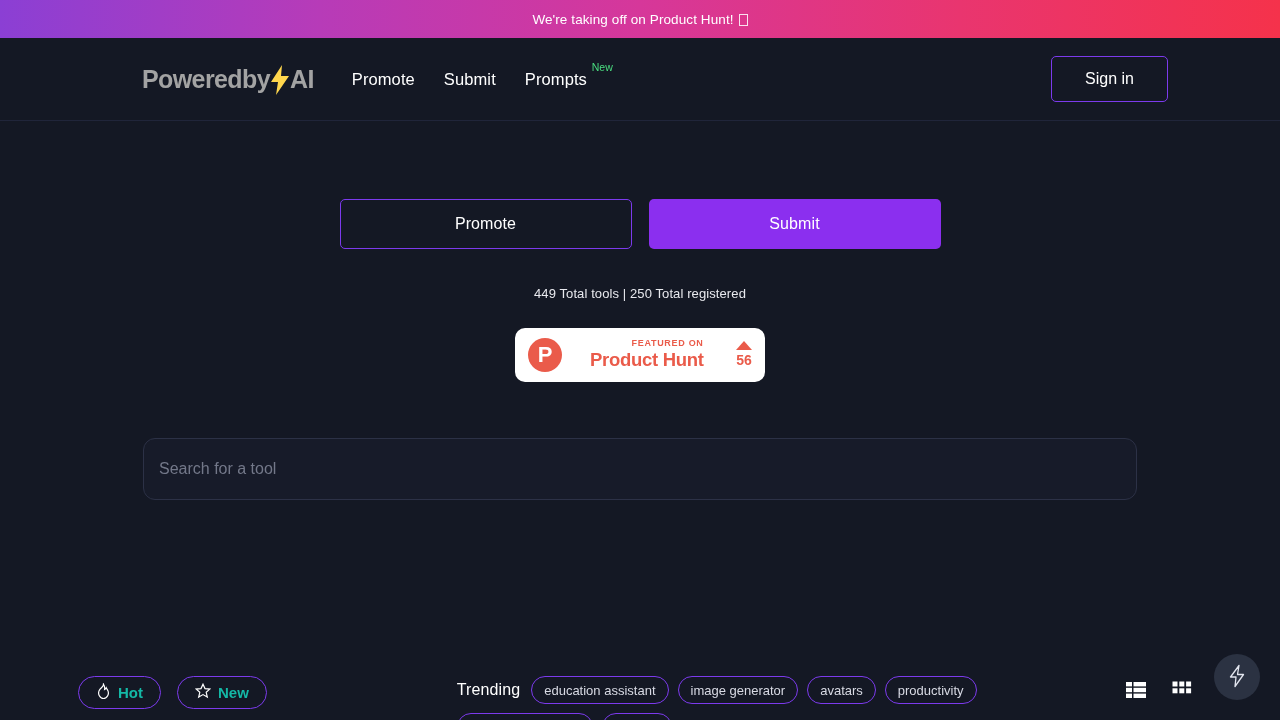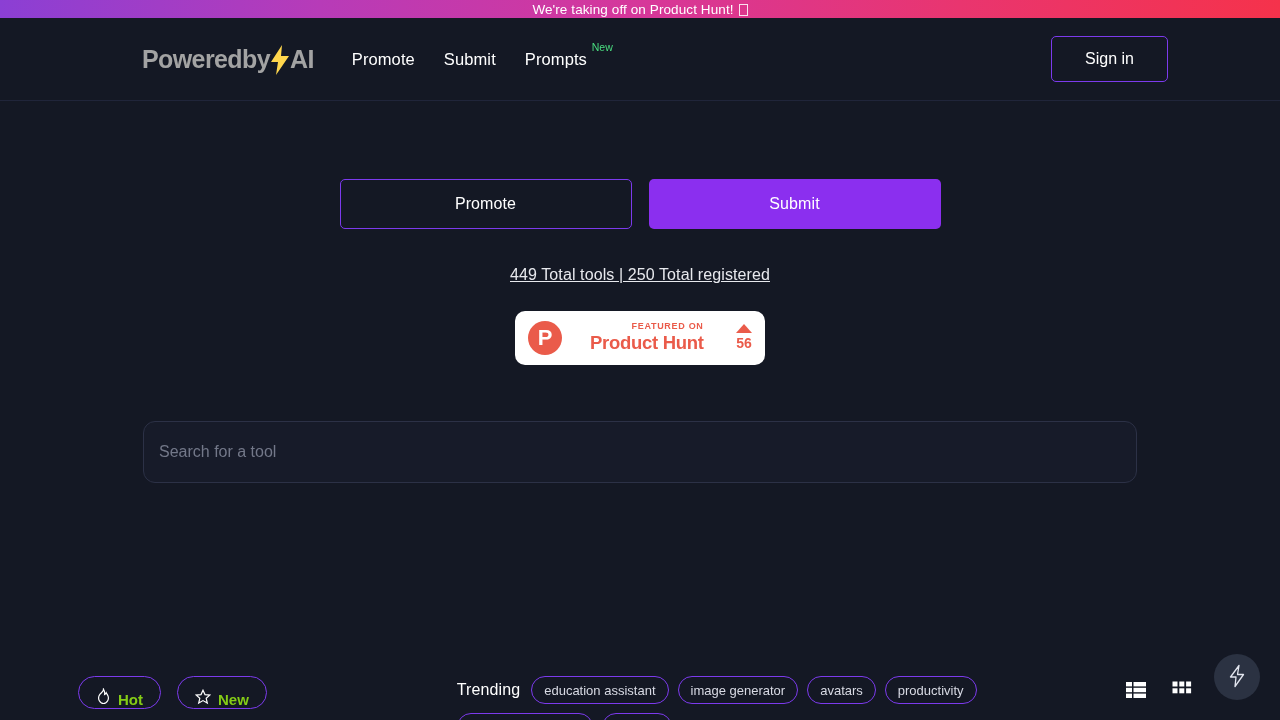--- a/index.html
+++ b/index.html
@@ -12,21 +12,21 @@
 
   body {
     background: #141824;
     font-family: "Liberation Sans", sans-serif;
     color: #ffffff;
     position: relative;
   }
 
   
   .announce-bar {
-    height: 18px;
+    height: 38px;
     width: 100%;
     background: linear-gradient(90deg, #8b3fd4 0%, #b73bb8 25%, #d6379a 50%, #e9356f 75%, #f5324b 100%);
     display: flex;
     align-items: center;
     justify-content: center;
     cursor: pointer;
   }
   .announce-text {
     font-size: 13.5px;
     color: #ffffff;
@@ -155,24 +155,23 @@
     color: #ffffff;
   }
   .btn-solid {
     border: none;
     background: #8b2fef;
     color: #ffffff;
   }
 
   .stats {
     margin-top: 37px;
-    font-size: 16px;
+    font-size: 13px;
     color: #e8e9ee;
     letter-spacing: 0.1px;
-    text-decoration: underline;
   }
 
   
   .ph-wrap {
     display: flex;
     justify-content: center;
     margin-top: 27px;
   }
   .ph-badge {
     width: 250px;
@@ -258,26 +257,26 @@
     display: flex;
     align-items: flex-start;
     padding: 0 88px 0 78px;
   }
   .pill-group { display: flex; gap: 16px; flex: none; }
   .pill {
     height: 33px;
     border: 1px solid #7c3aed;
     border-radius: 17px;
     background: transparent;
-    color: #84cc16;
+    color: #14b8a6;
     font-size: 15px;
     font-weight: bold;
     font-family: "Liberation Sans", sans-serif;
     display: flex;
-    align-items: flex-end;
+    align-items: center;
     gap: 7px;
     padding: 0 17px;
     cursor: pointer;
   }
 
   .trending {
     margin-left: 190px;
     display: flex;
     align-items: flex-start;
     gap: 9px;

